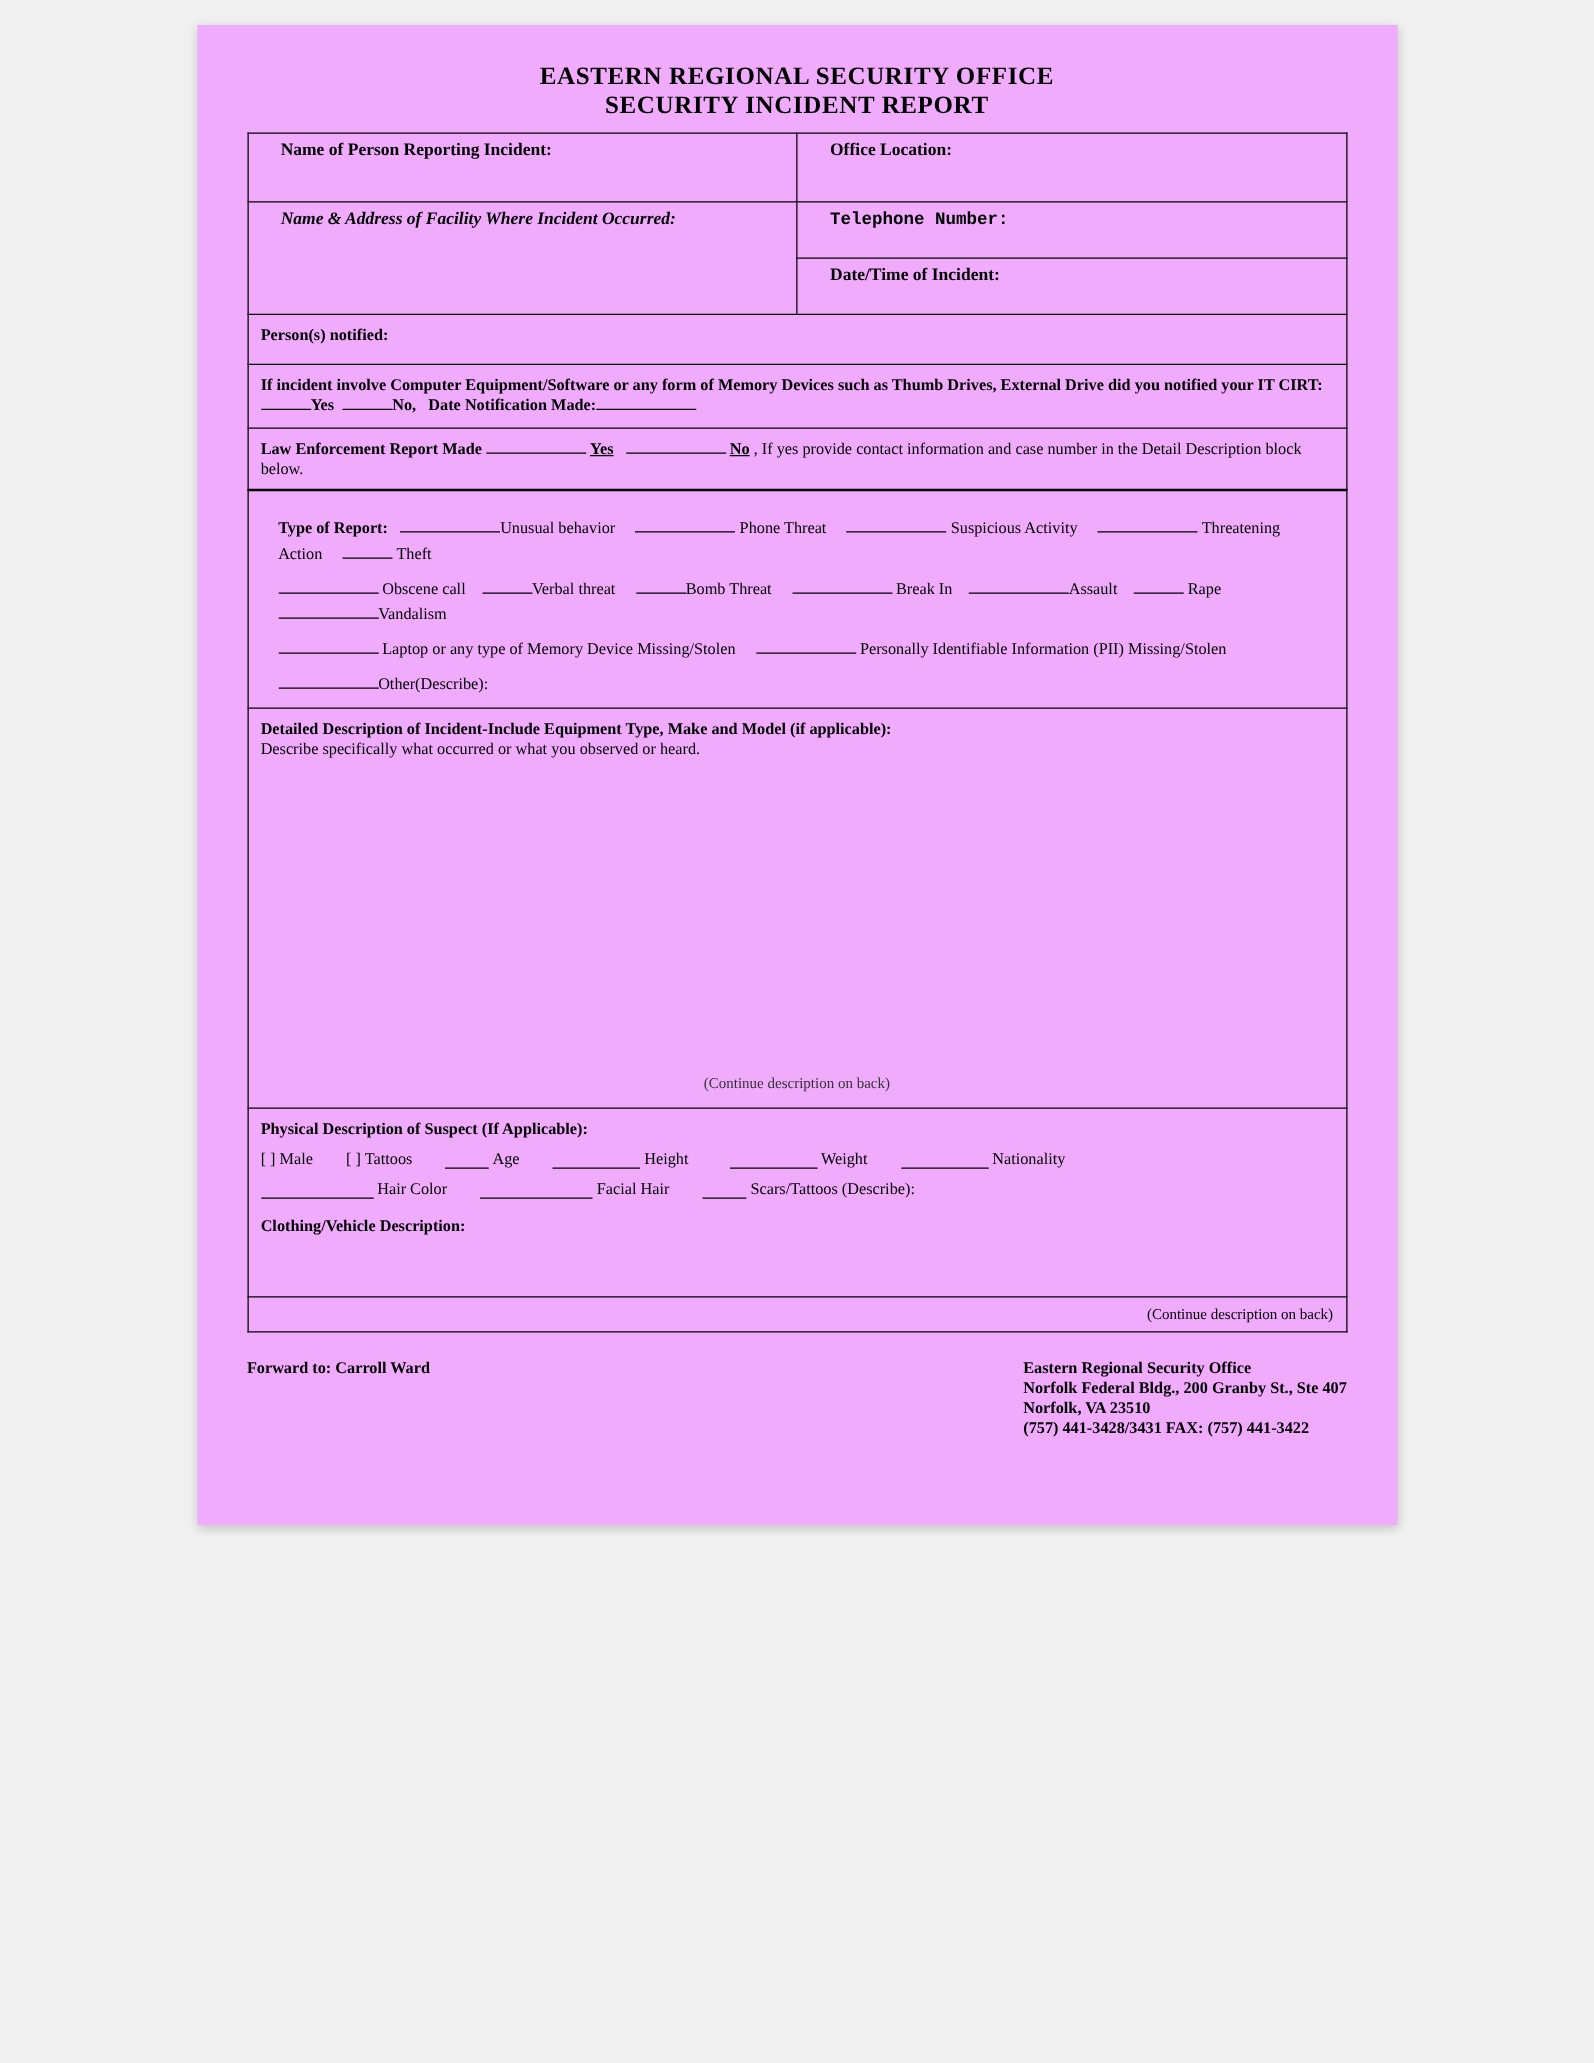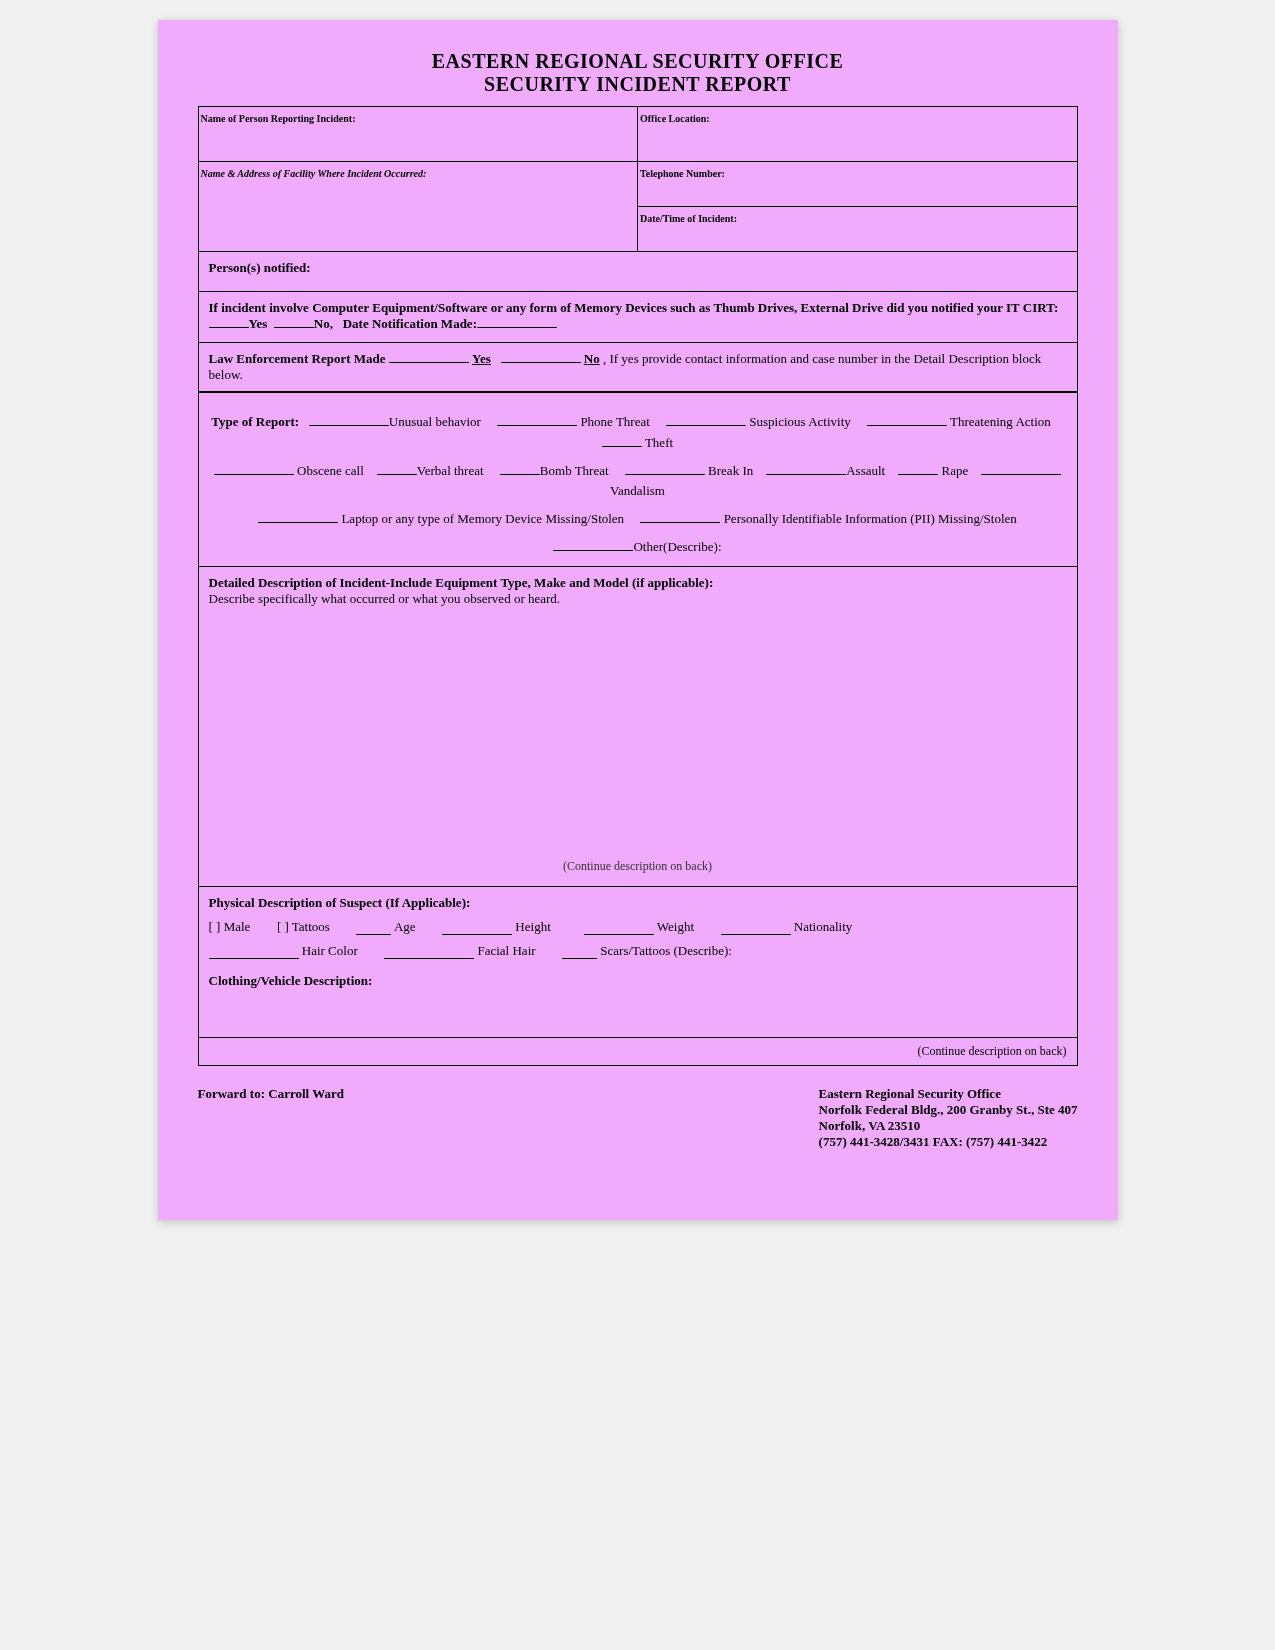--- a/index.html
+++ b/index.html
@@ -38,23 +38,23 @@
 
     .form-table {
       width: 100%;
       border-collapse: collapse;
       border: 1.5px solid #000;
       margin-bottom: 0;
     }
 
     .form-table td {
       border: 1.5px solid #000;
-      padding: 6px 2px;
+      padding: 6px 26px;
       vertical-align: top;
-      font-size: 10px;
+      font-size: 14px;
     }
 
     .tall-cell {
       height: 55px;
     }
 
     .section {
       border: 1.5px solid #000;
       border-top: none;
       padding: 8px 10px;
@@ -77,23 +77,22 @@
 
     .line-blank-long {
       display: inline-block;
       border-bottom: 1px solid #000;
       min-width: 80px;
     }
 
     .type-report-section {
       border: 1.5px solid #000;
       border-top: none;
-      padding: 8px 10px;
-      font-size: 13px;
-      text-align: center;
+      padding: 8px 24px;
+      font-size: 13px;
     }
 
     .description-section {
       border: 1.5px solid #000;
       border-top: none;
       padding: 8px 10px;
       font-size: 13px;
       min-height: 320px;
       position: relative;
     }
@@ -193,21 +192,21 @@
         <span class="bold">Name of Person Reporting Incident:</span>
       </td>
       <td style="width:50%;" class="tall-cell">
         <span class="bold">Office Location:</span>
       </td>
     </tr>
     <tr>
       <td rowspan="2" style="width:50%; height:90px;font-style:italic;">
         <span class="bold">Name &amp; Address of Facility Where Incident Occurred:</span>
       </td>
-      <td style="width:50%; height:45px;">
+      <td style="width:50%; height:45px;font-family:Liberation Mono, monospace;">
         <span class="bold">Telephone Number:</span>
       </td>
     </tr>
     <tr>
       <td style="width:50%; height:45px;">
         <span class="bold">Date/Time of Incident:</span>
       </td>
     </tr>
   </tbody>
     </table>

